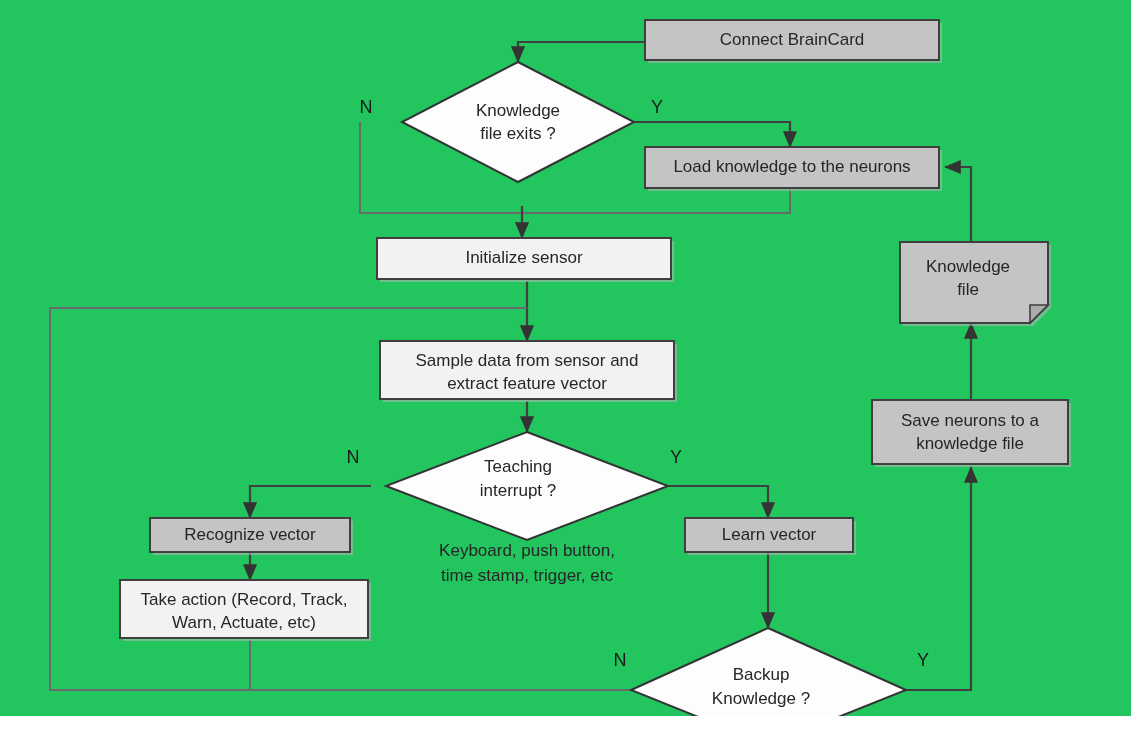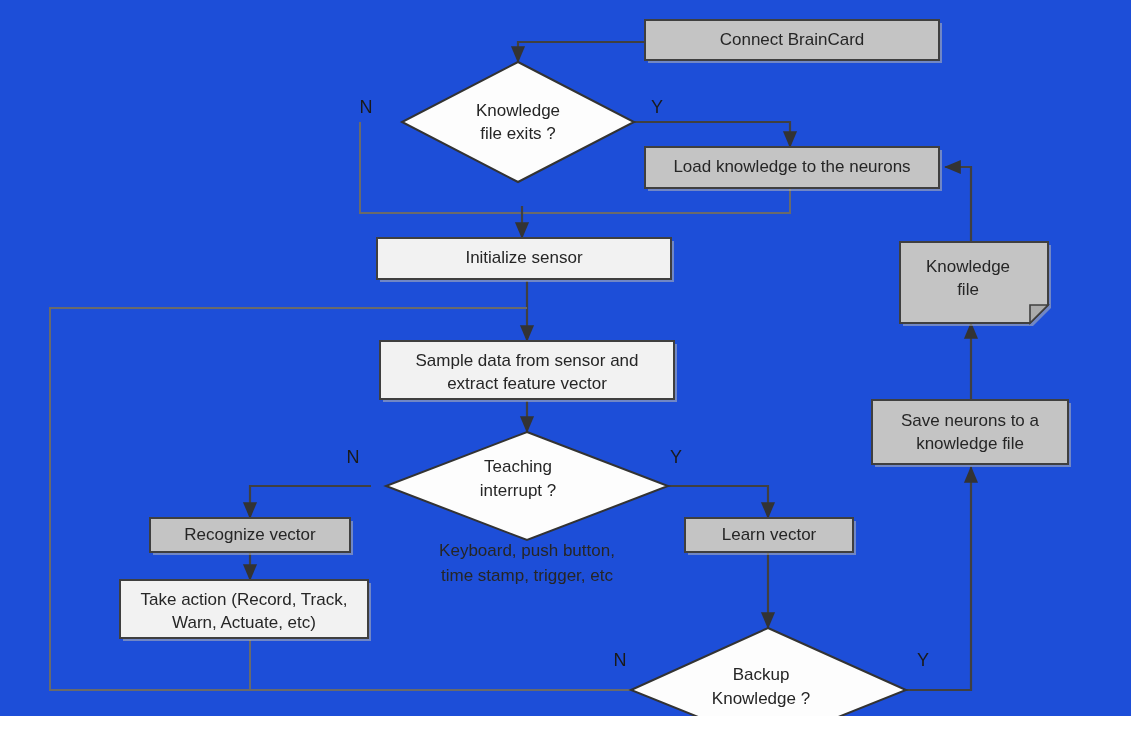--- a/index.html
+++ b/index.html
@@ -7,21 +7,21 @@
     padding: 0;
     background: #ffffff;
   }
   body {
     font-family: "Liberation Sans", sans-serif;
   }
   #flowchart-canvas {
     position: relative;
     width: 1131px;
     height: 716px;
-    background: #1d4ed8;
+    background: #22c55e;
     overflow: hidden;
   }
   svg.chart-svg {
     position: absolute;
     top: 0;
     left: 0;
     width: 1131px;
     height: 753px;
   }
   .node-text {

